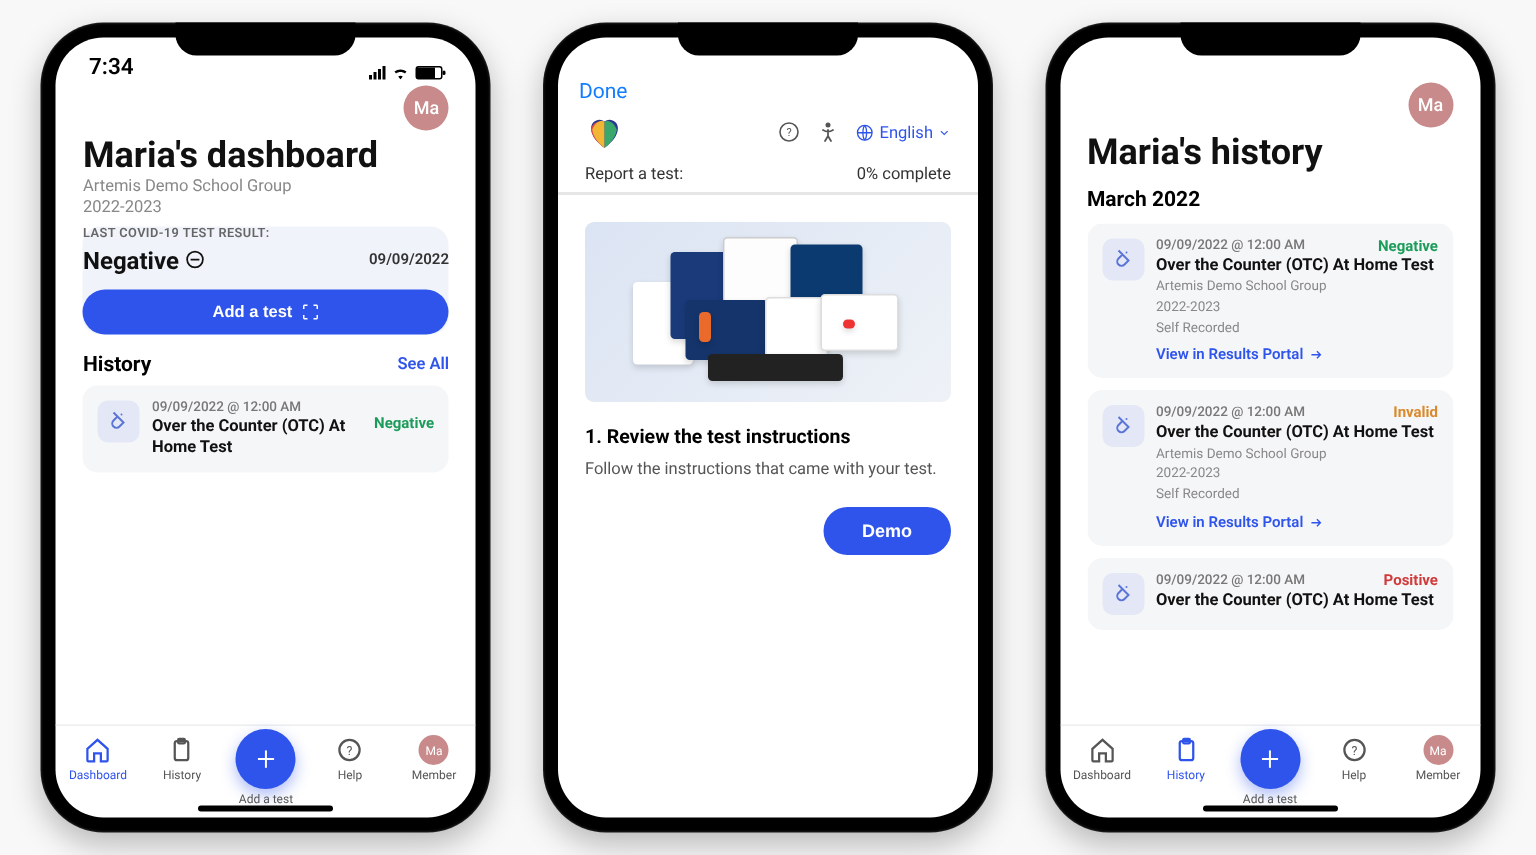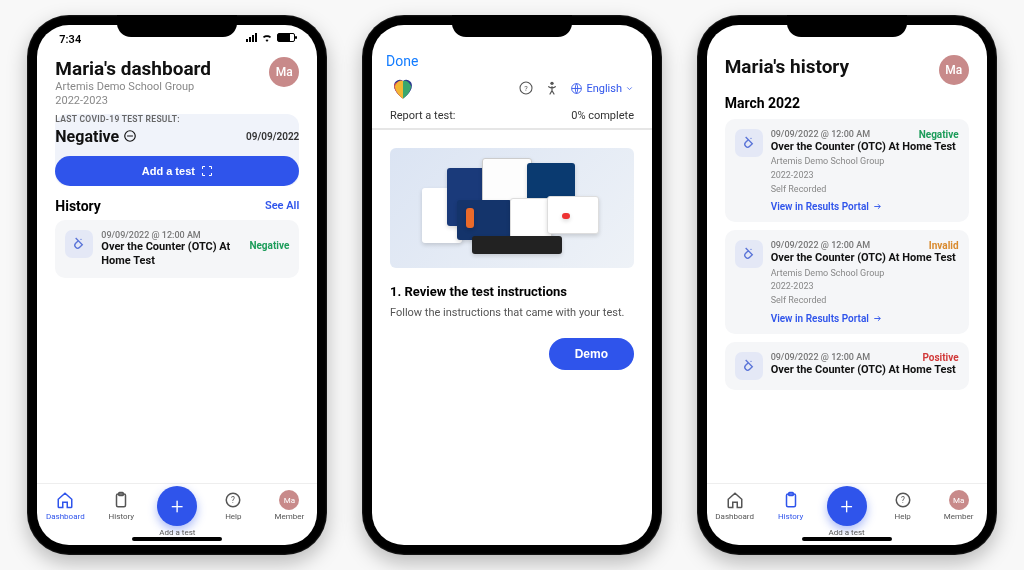--- a/index.html
+++ b/index.html
@@ -41,38 +41,38 @@
     height: 22px;
     background: #000;
     border-bottom-left-radius: 14px;
     border-bottom-right-radius: 14px;
     z-index: 20;
   }
   .statusbar {
     height: 28px;
     display: flex;
     justify-content: space-between;
-    align-items: flex-start;
+    align-items: flex-end;
     padding: 8px 22px 0;
-    font-size: 11px;
+    font-size: 15px;
     font-weight: 600;
     z-index: 5;
   }
   .status-icons { display: flex; gap: 4px; align-items: center; }
   .bars { display: flex; gap: 1px; align-items: flex-end; }
   .bar { width: 2px; background: #000; }
   .bar:nth-child(1){height:3px}.bar:nth-child(2){height:5px}.bar:nth-child(3){height:7px}.bar:nth-child(4){height:9px}
   .wifi-icon { width: 12px; height: 9px; }
   .battery { width: 18px; height: 9px; border:1px solid #000; border-radius:2px; position:relative;}
   .battery::after{content:"";position:absolute;right:-3px;top:2px;width:2px;height:3px;background:#000;border-radius:1px;}
   .battery-fill{width:70%;height:100%;background:#000;}
 
   .content { flex: 1; overflow: hidden; padding: 4px 18px 0; display:flex; flex-direction:column; }
   .header-row { display:flex; justify-content:space-between; align-items:flex-start; margin-bottom:6px;}
-  h1 { font-size: 19px; font-weight: 700; color:#111; }
+  h1 { font-size: 24px; font-weight: 700; color:#111;margin-top:32px; }
   .sub { font-size: 11px; color:#888; line-height:1.25;}
   .avatar {
     width: 30px; height: 30px; border-radius: 50%;
     background: #c88a8a; color: #fff;
     display:flex; align-items:center; justify-content:center;
     font-size: 12px; font-weight:500;
   }
   .card {
     background: #f0f3fa;
     border-radius: 12px;

